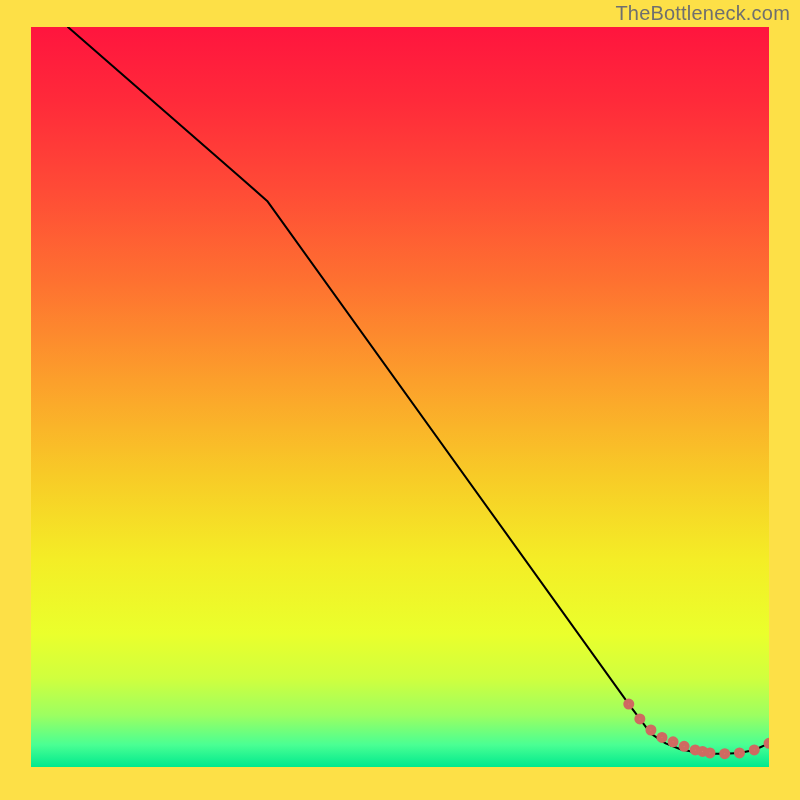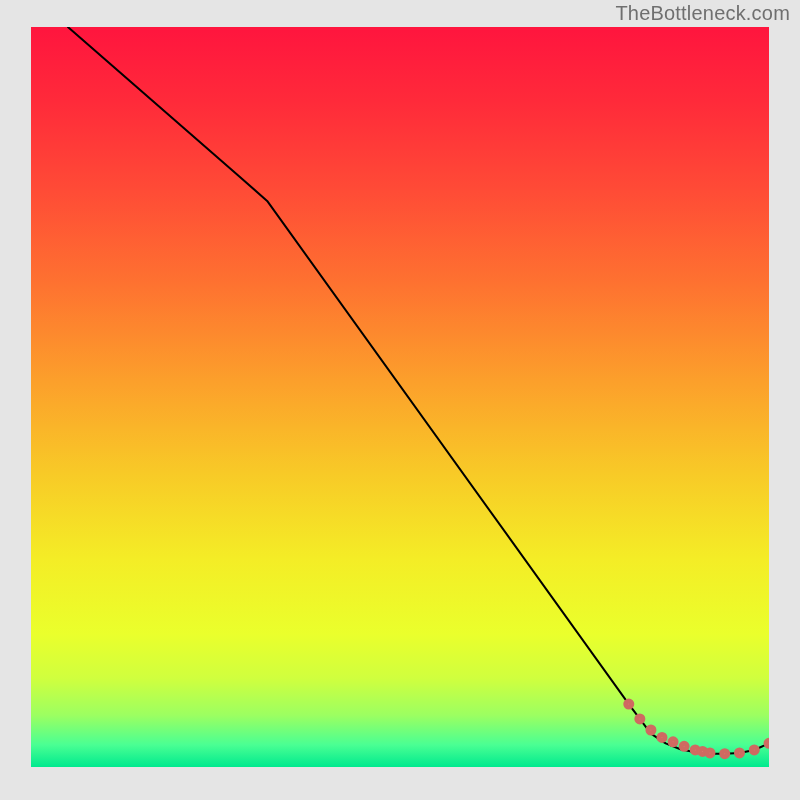--- a/index.html
+++ b/index.html
@@ -8,21 +8,21 @@
     width: 800px;
     height: 800px;
     background: #000;
     font-family: Arial, Helvetica, sans-serif;
     overflow: hidden;
   }
   .frame {
     position: relative;
     width: 800px;
     height: 800px;
-    background: #e5e5e5;
+    background: #fde047;
   }
   .attribution {
     position: absolute;
     top: 2px;
     right: 10px;
     color: #6f6f6f;
     font-size: 20px;
     font-weight: 500;
     letter-spacing: 0.2px;
   }

